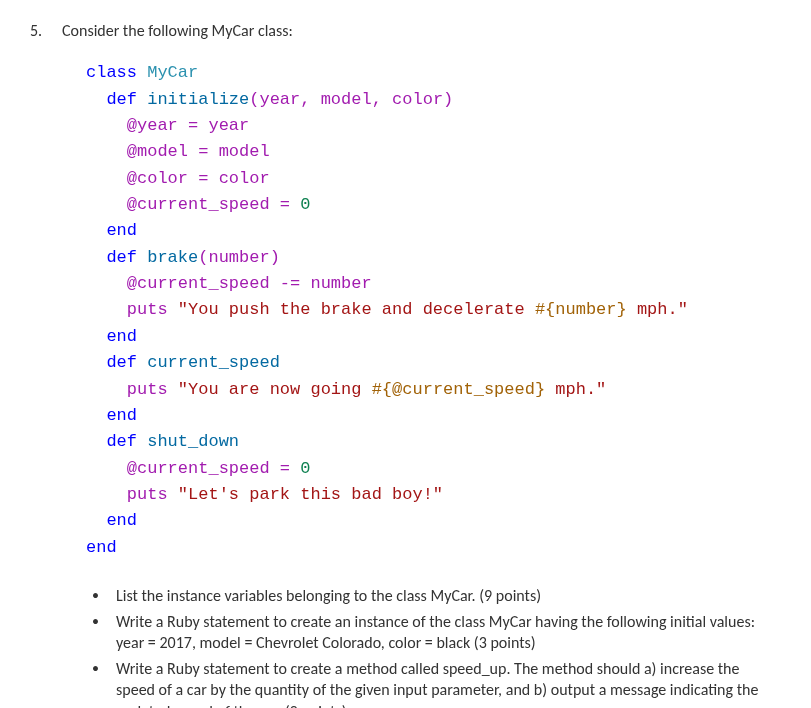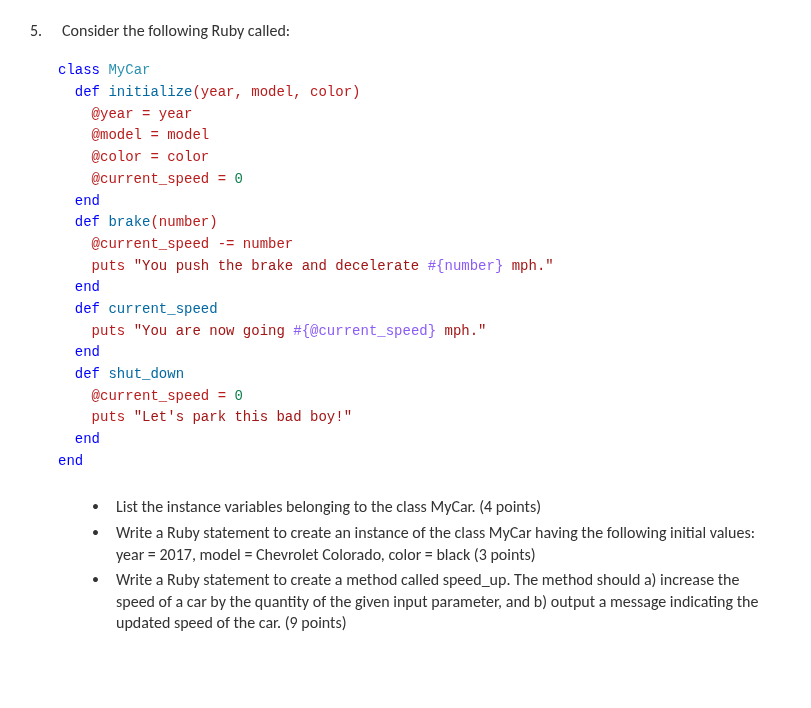--- a/index.html
+++ b/index.html
@@ -23,33 +23,33 @@
     .question-number {
       width: 32px;
       flex-shrink: 0;
       font-weight: normal;
     }
     .question-text {
       flex: 1;
     }
     .code-block {
       font-family: Consolas, "Courier New", monospace;
-      font-size: 14px;
+      font-size: 17px;
       line-height: 1.55;
       white-space: pre;
-      margin-left: 28px;
+      margin-left: 56px;
       margin-bottom: 24px;
     }
     .tok-keyword { color: #0000ff; }
     .tok-classname { color: #2b91af; }
     .tok-method { color: #0369a1; }
     .tok-string { color: #a31515; }
     .tok-number { color: #0d8050; }
-    .tok-plain { color: #b91c1c; }
-    .tok-interp { color: #8b5cf6; }
+    .tok-plain { color: #a21caf; }
+    .tok-interp { color: #a16207; }
     .bullets {
       margin-left: 62px;
       margin-right: 20px;
     }
     .bullet-row {
       display: flex;
       margin-bottom: 4px;
     }
     .bullet-marker {
       width: 24px;
@@ -60,29 +60,29 @@
     .bullet-text {
       flex: 1;
       line-height: 1.35;
     }
   </style>
 </head>
 <body>
 
 <div class="question-row">
   <div class="question-number">5.</div>
-  <div class="question-text">Consider the following Ruby called:</div>
+  <div class="question-text">Consider the following MyCar class:</div>
 </div>
 
 <div class="code-block" id="code-block"><div><span></span><span class="tok-keyword">class </span><span class="tok-classname">MyCar</span></div><div><span>  </span><span class="tok-keyword">def </span><span class="tok-method">initialize</span><span class="tok-plain">(year, model, color)</span></div><div><span>    </span><span class="tok-plain">@year = year</span></div><div><span>    </span><span class="tok-plain">@model = model</span></div><div><span>    </span><span class="tok-plain">@color = color</span></div><div><span>    </span><span class="tok-plain">@current_speed = </span><span class="tok-number">0</span></div><div><span>  </span><span class="tok-keyword">end</span></div><div><span>  </span><span class="tok-keyword">def </span><span class="tok-method">brake</span><span class="tok-plain">(number)</span></div><div><span>    </span><span class="tok-plain">@current_speed -= number</span></div><div><span>    </span><span class="tok-plain">puts </span><span class="tok-string">"You push the brake and decelerate </span><span class="tok-interp">#{number}</span><span class="tok-string"> mph."</span></div><div><span>  </span><span class="tok-keyword">end</span></div><div><span>  </span><span class="tok-keyword">def </span><span class="tok-method">current_speed</span></div><div><span>    </span><span class="tok-plain">puts </span><span class="tok-string">"You are now going </span><span class="tok-interp">#{@current_speed}</span><span class="tok-string"> mph."</span></div><div><span>  </span><span class="tok-keyword">end</span></div><div><span>  </span><span class="tok-keyword">def </span><span class="tok-method">shut_down</span></div><div><span>    </span><span class="tok-plain">@current_speed = </span><span class="tok-number">0</span></div><div><span>    </span><span class="tok-plain">puts </span><span class="tok-string">"Let's park this bad boy!"</span></div><div><span>  </span><span class="tok-keyword">end</span></div><div><span></span><span class="tok-keyword">end</span></div></div>
 
 <div class="bullets" id="bullets-list">
     <div class="bullet-row">
       <div class="bullet-marker">•</div>
-      <div class="bullet-text">List the instance variables belonging to the class MyCar. (4 points)</div>
+      <div class="bullet-text">List the instance variables belonging to the class MyCar. (9 points)</div>
     </div>
     <div class="bullet-row">
       <div class="bullet-marker">•</div>
       <div class="bullet-text">Write a Ruby statement to create an instance of the class MyCar having the following initial values: year = 2017, model = Chevrolet Colorado, color = black (3 points)</div>
     </div>
     <div class="bullet-row">
       <div class="bullet-marker">•</div>
       <div class="bullet-text">Write a Ruby statement to create a method called speed_up. The method should a) increase the speed of a car by the quantity of the given input parameter, and b) output a message indicating the updated speed of the car.  (9 points)</div>
     </div>
   </div>

